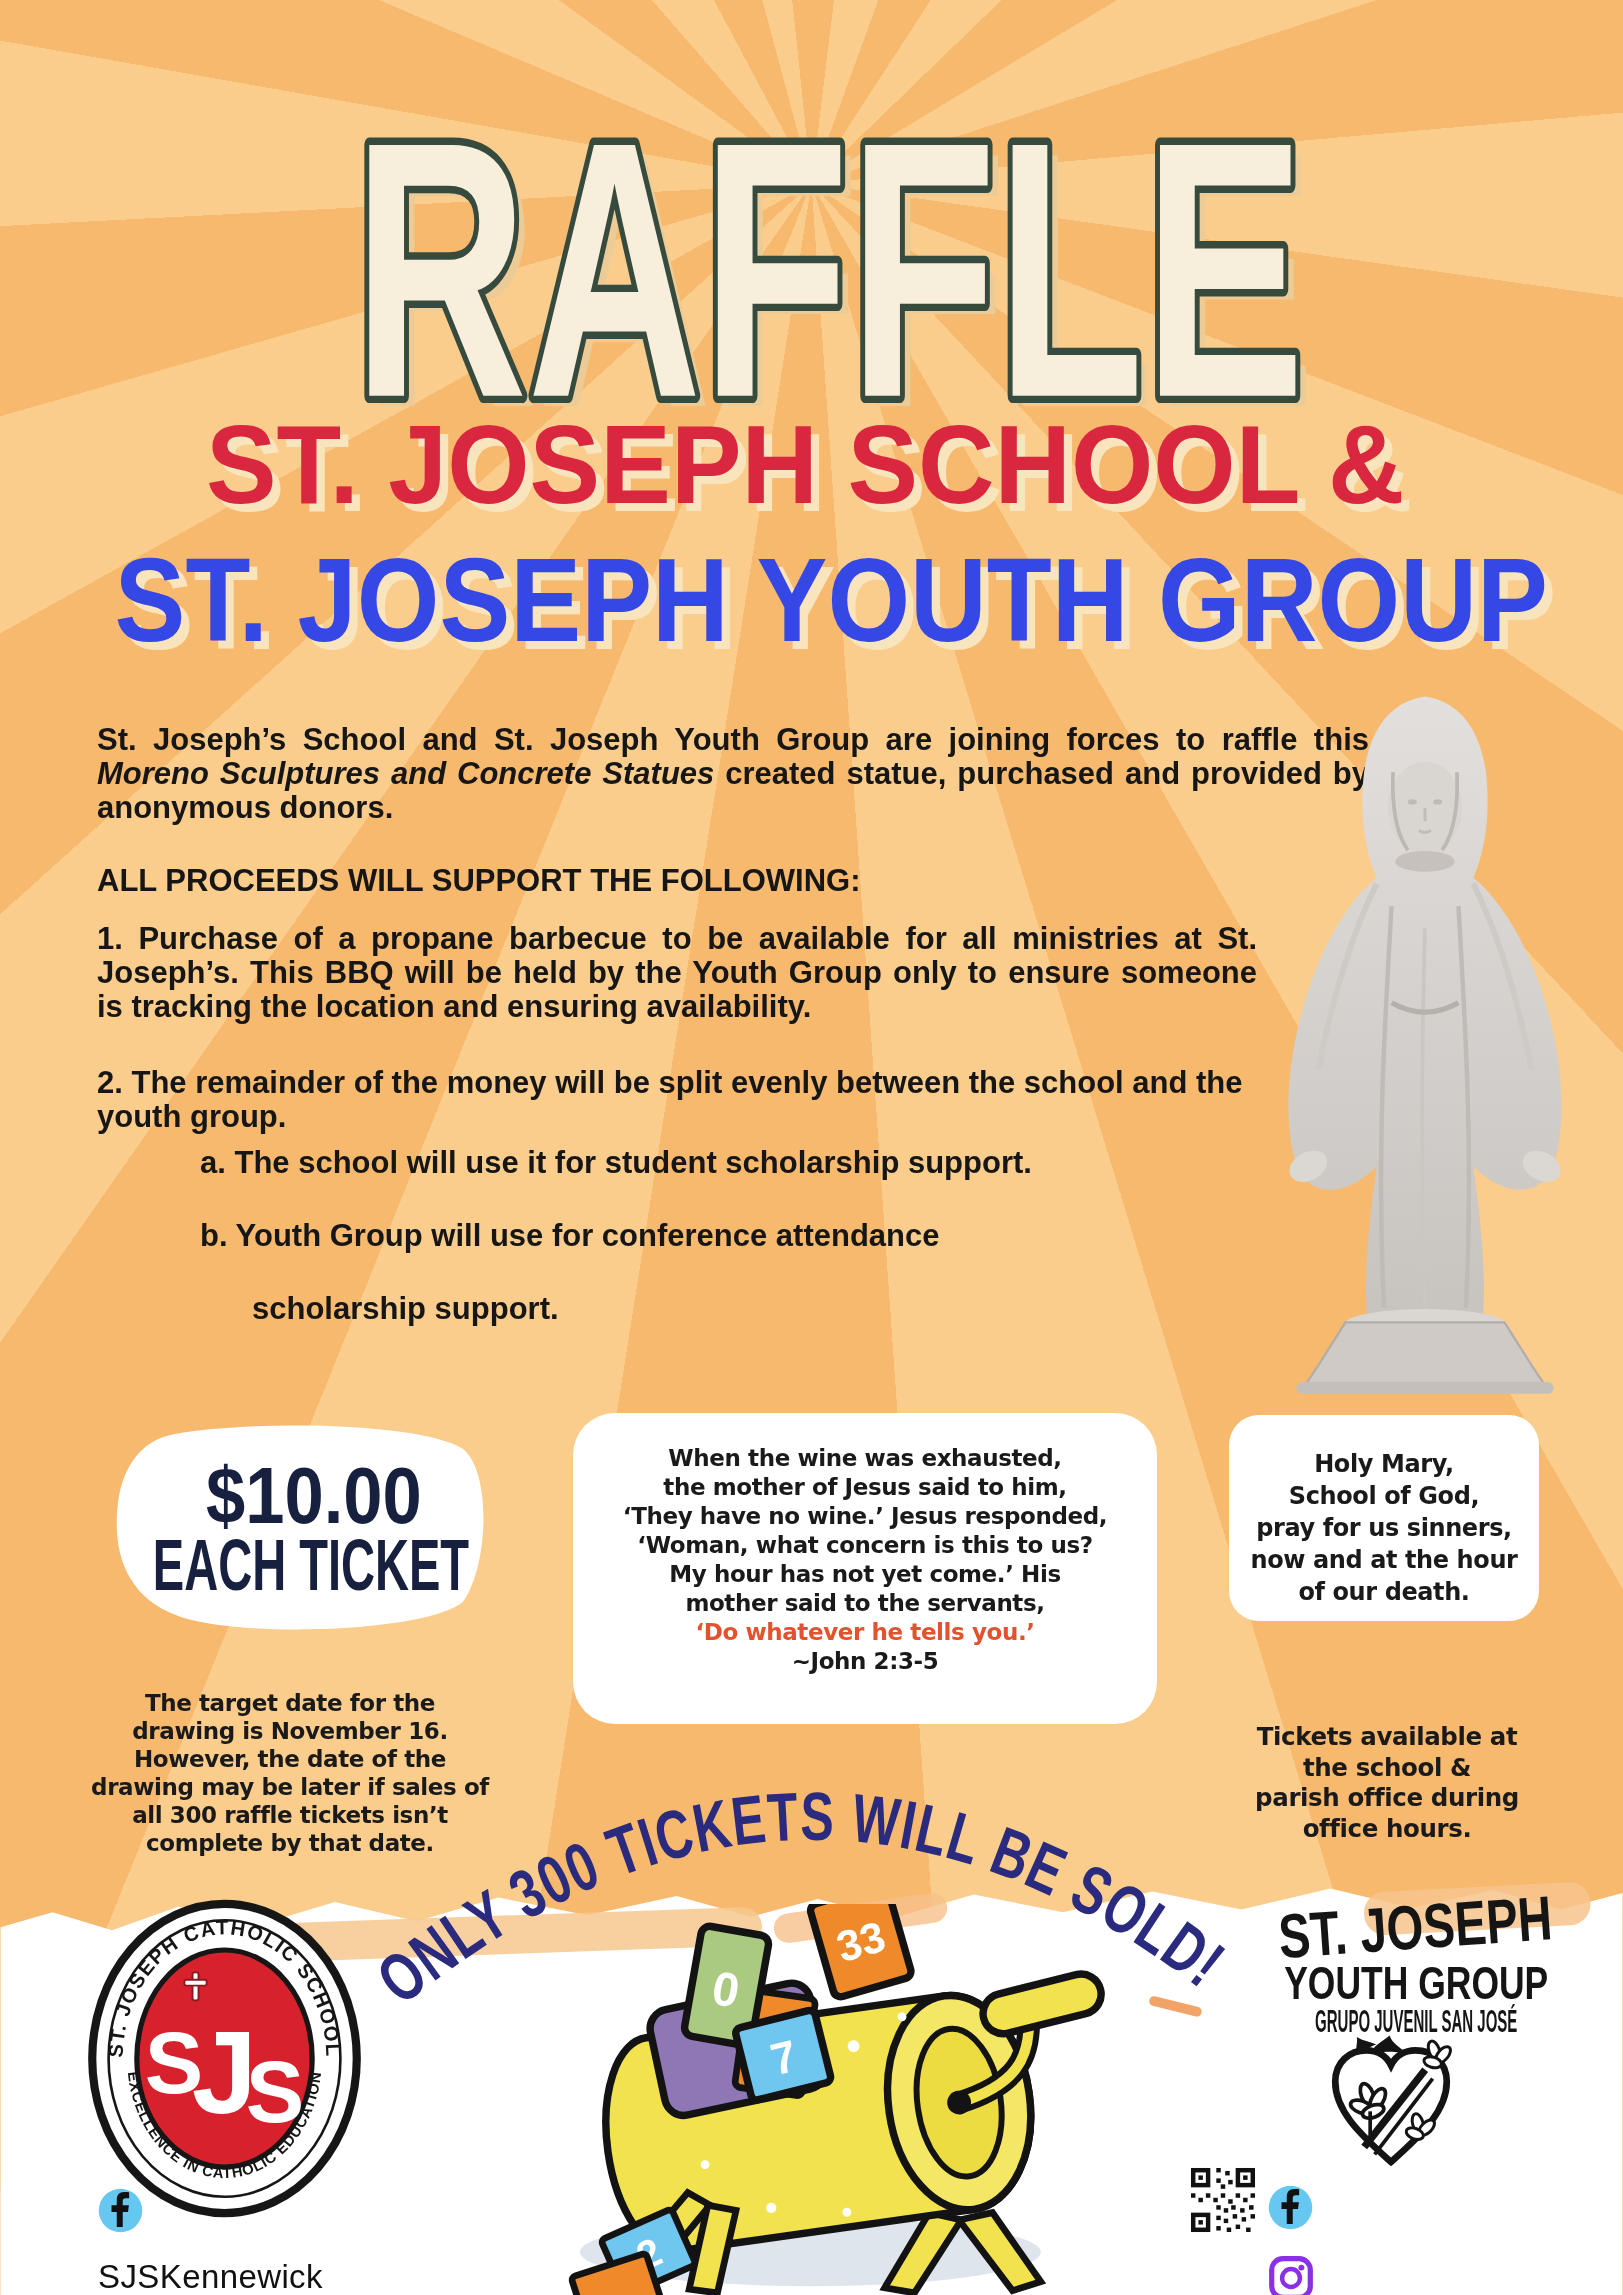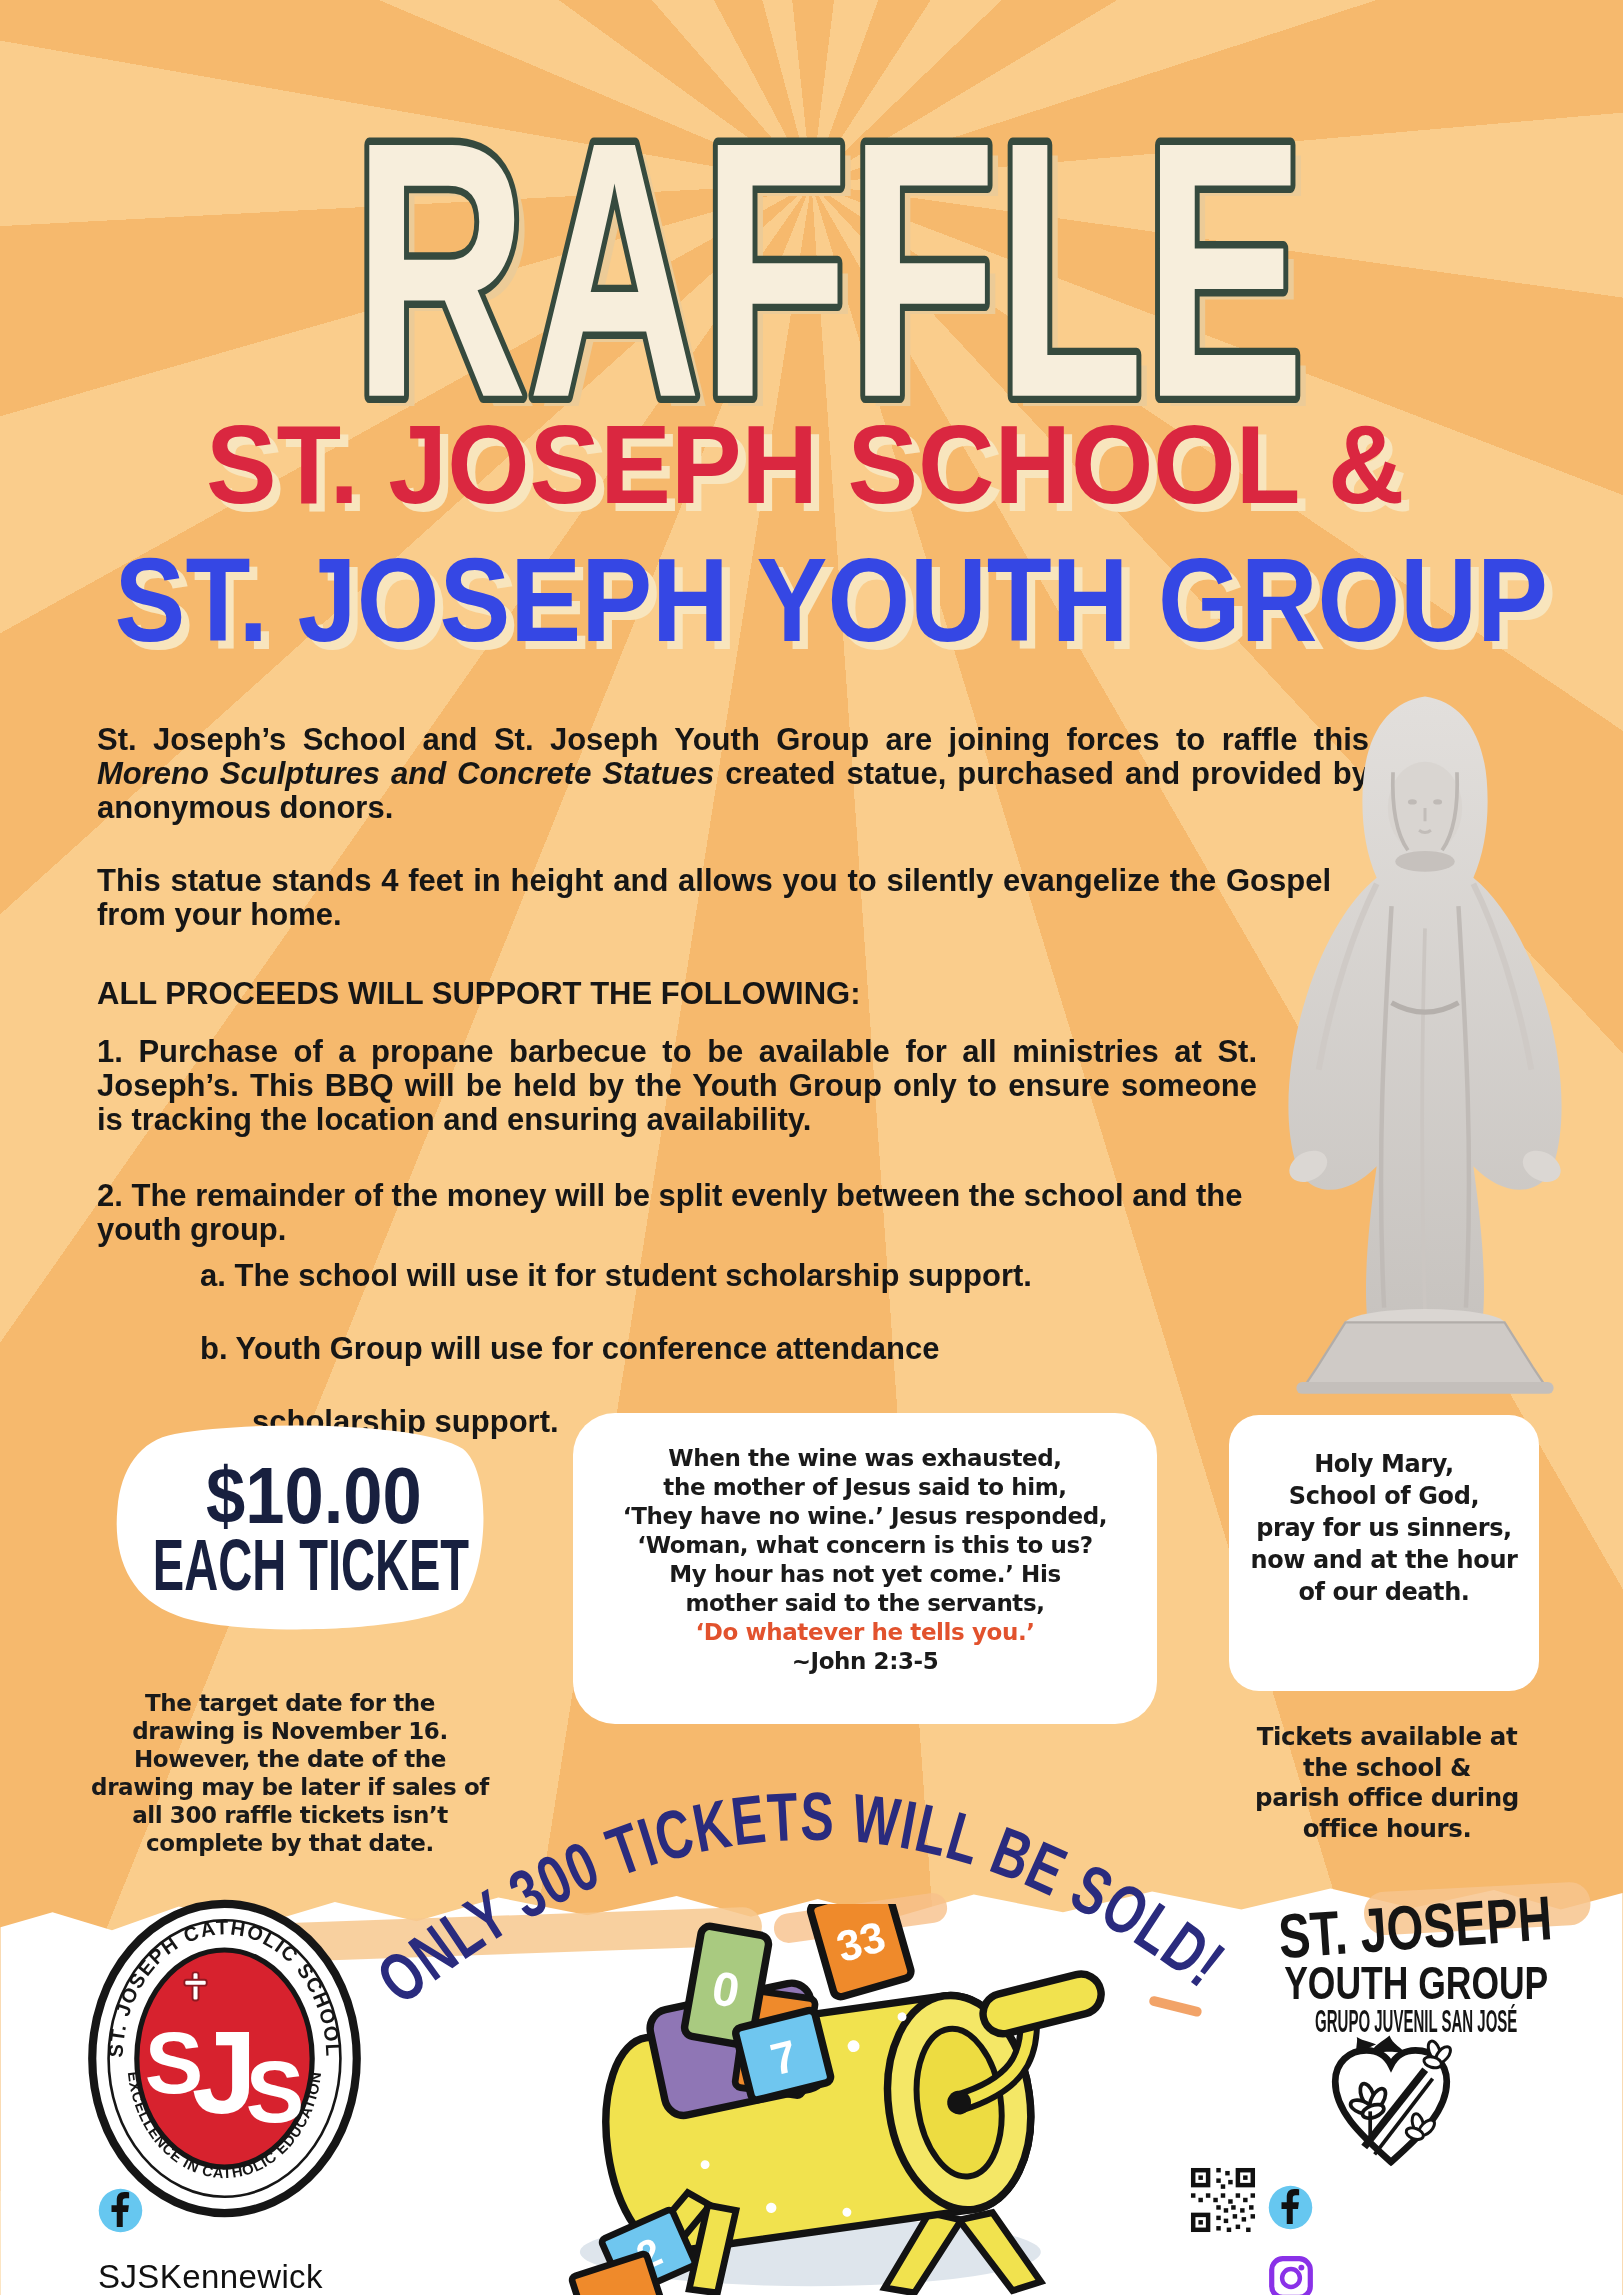--- a/index.html
+++ b/index.html
@@ -20,21 +20,21 @@
   .intro .w2{max-width:1234px;margin-bottom:45px;}
   .intro .w3{max-width:1041px;margin-bottom:24px;}
   .intro .w4{max-width:1160px;margin-bottom:42px;}
   .intro .w5{max-width:1190px;margin-bottom:12px;}
   .sub{margin:0;padding-left:103px;}
   .sub2{margin:0;padding-left:155px;}
   .hand{font-family:"DejaVu Sans",sans-serif;font-weight:bold;color:#1A1A1A;}
   .quote-box{left:573px;top:1413px;width:584px;height:311px;background:#fff;
     border-radius:42px;text-align:center;padding-top:31px;box-sizing:border-box;}
   .quote-box div{font-size:23px;line-height:29px;letter-spacing:-0.4px;}
-  .prayer-box{left:1229px;top:1415px;width:310px;height:276px;background:#fff;
+  .prayer-box{left:1229px;top:1415px;width:310px;height:206px;background:#fff;
     border-radius:30px;text-align:center;padding-top:33px;box-sizing:border-box;}
   .prayer-box div{font-size:24px;line-height:32px;letter-spacing:-0.4px;}
   .note{text-align:center;letter-spacing:-0.4px;}
   .drawing-note{left:78px;top:1689px;width:424px;}
   .drawing-note div{font-size:23px;line-height:28px;}
   .tickets-note{left:1231px;top:1722px;width:312px;}
   .tickets-note div{font-size:24.5px;line-height:30.5px;}
   .social-row{display:flex;align-items:flex-start;gap:25px;flex-direction:column;}
   .handle{font-size:33px;color:#111;font-weight:normal;letter-spacing:0.4px;}
 </style>
@@ -50,21 +50,20 @@
 
     <text x="1094" y="687" font-size="150" font-weight="bold" text-anchor="middle" textLength="1612" lengthAdjust="spacingAndGlyphs" fill="#F8E5BD">ST. JOSEPH SCHOOL &amp;</text>
     <text x="1083" y="676" font-size="150" font-weight="bold" text-anchor="middle" textLength="1612" lengthAdjust="spacingAndGlyphs" fill="#DA2740">ST. JOSEPH SCHOOL &amp;</text>
 
     <text x="1129" y="873" font-size="160" font-weight="bold" text-anchor="middle" textLength="1928" lengthAdjust="spacingAndGlyphs" fill="#F8E5BD">ST. JOSEPH YOUTH GROUP</text>
     <text x="1118" y="862" font-size="160" font-weight="bold" text-anchor="middle" textLength="1928" lengthAdjust="spacingAndGlyphs" fill="#3547E4">ST. JOSEPH YOUTH GROUP</text>
   </svg>
 
   <div class="abs intro">
     <p class="w1"><span>St. Joseph’s School and St. Joseph Youth Group are joining forces to raffle this </span><i>Moreno Sculptures and Concrete Statues</i><span> created statue, purchased and provided by anonymous donors.</span></p>
-    <p class="w2">This statue stands 4 feet in height and allows you to silently evangelize the Gospel from your home.</p>
     <p class="w3 nojust">ALL PROCEEDS WILL SUPPORT THE FOLLOWING:</p>
     <p class="w4">1. Purchase of a propane barbecue to be available for all ministries at St. Joseph’s. This BBQ will be held by the Youth Group only to ensure someone is tracking the location and ensuring availability.</p>
     <p class="w5 nojust">2. The remainder of the money will be split evenly between the school and the youth group.</p>
     <p class="sub nojust">a. The school will use it for student scholarship support.</p>
     <p class="sub nojust">b. Youth Group will use for conference attendance</p>
     <p class="sub2 nojust">scholarship support.</p>
   </div>
 
   <svg class="abs" style="left:1280px;top:683px;" width="290" height="725" viewBox="0 0 390 975">
     <defs>

